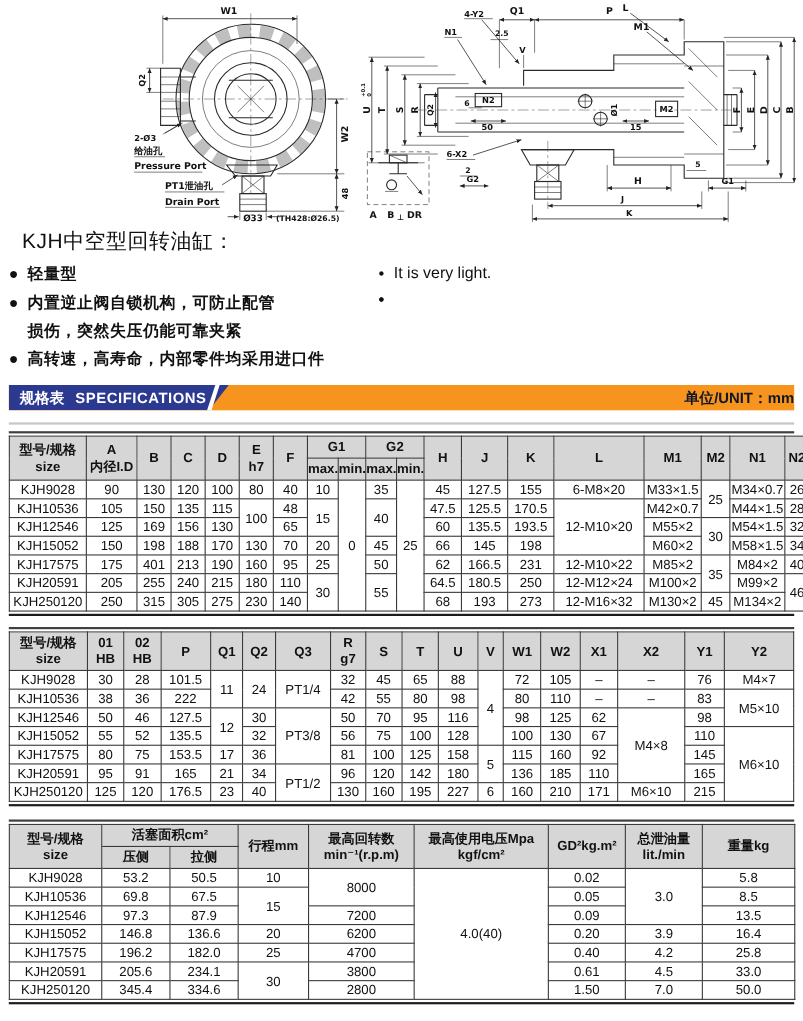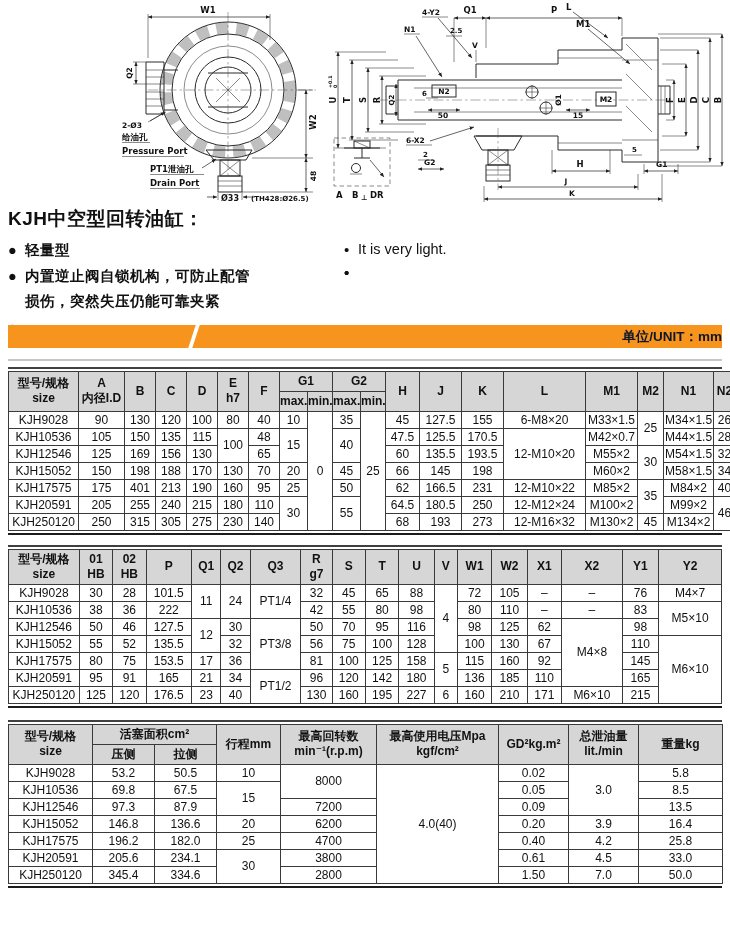--- a/index.html
+++ b/index.html
@@ -18,21 +18,21 @@
   svg text.t75{font-size:7.5px;}
   svg text.t45{font-size:4.8px;}
   svg .mid{text-anchor:middle;}
   .ln{stroke:#2a2a2a;stroke-width:1;fill:none;}
   .lt{stroke:#2a2a2a;stroke-width:.55;fill:none;}
   .dimln{stroke:#222;stroke-width:.7;fill:none;}
   .cl{stroke:#555;stroke-width:.5;stroke-dasharray:10 3 2.5 3;fill:none;}
   .dash{stroke-dasharray:4.5 3;}
   .teeth{stroke:#2a2a2a;opacity:.3;fill:none;}
   
-  .title{font-size:19px;font-weight:bold;letter-spacing:.5px;margin:4px 0 6px;}
+  .title{font-size:19px;font-weight:normal;letter-spacing:.5px;margin:4px 12px 6px;}
   .cols{display:flex;}
   .col-cn{width:322px;}
   .col-en{flex:1;padding-left:14px;}
   .bullet{position:relative;padding-left:17px;font-size:14.5px;line-height:1.76;
           font-weight:bold;white-space:pre-line;letter-spacing:.5px;}
   .bullet .dot{position:absolute;left:0;top:0;}
   .col-en .bullet{font-weight:normal;line-height:1.6;letter-spacing:0;padding-left:14px;}
   .col-en .dot{font-size:15px;}
   
   .specbar{position:relative;height:23px;background:#f7941d;margin-top:10px;}
@@ -238,30 +238,33 @@
   </svg>
 </div>
 
 <div class="title">KJH中空型回转油缸：</div>
 
 <div class="cols">
   <div class="col-cn">
     <div class="bullet"><span class="dot">●</span><span>轻量型</span></div>
     <div class="bullet"><span class="dot">●</span><span>内置逆止阀自锁机构，可防止配管
 损伤，突然失压仍能可靠夹紧</span></div>
-    <div class="bullet"><span class="dot">●</span></div>
+    <div class="bullet"><span class="dot">●</span><span>高转速，高寿命，内部零件均采用进口件</span></div>
   </div>
   <div class="col-en">
     <div class="bullet"><span class="dot">•</span><span>It is very light.</span></div>
     <div class="bullet"><span class="dot">•</span></div>
     <div class="bullet"><span class="dot">•</span></div>
   </div>
 </div>
 
 <div class="specbar">
+  <div class="blue">
+    <span>规格表</span><span class="en">SPECIFICATIONS</span>
+  </div>
   <div class="slash"></div>
   <div class="unit">单位/UNIT：mm</div>
 </div>
 <div class="rule"></div>
 
 <div id="t0" class="tblwrap">
     <table>
       <colgroup>
         <col style="width: 70px;">
         <col style="width: 46px;">
@@ -325,21 +328,21 @@
           <td>10</td>
           <td rowspan="7">0</td>
           <td>35</td>
           <td rowspan="7">25</td>
           <td>45</td>
           <td>127.5</td>
           <td>155</td>
           <td>6-M8×20</td>
           <td>M33×1.5</td>
           <td rowspan="2">25</td>
-          <td>M34×1.5</td>
+          <td>M34×0.7</td>
           <td>26</td>
         </tr>
         <tr>
           <td>KJH10536</td>
           <td>105</td>
           <td>150</td>
           <td>135</td>
           <td>115</td>
           <td rowspan="2">100</td>
           <td>48</td>

